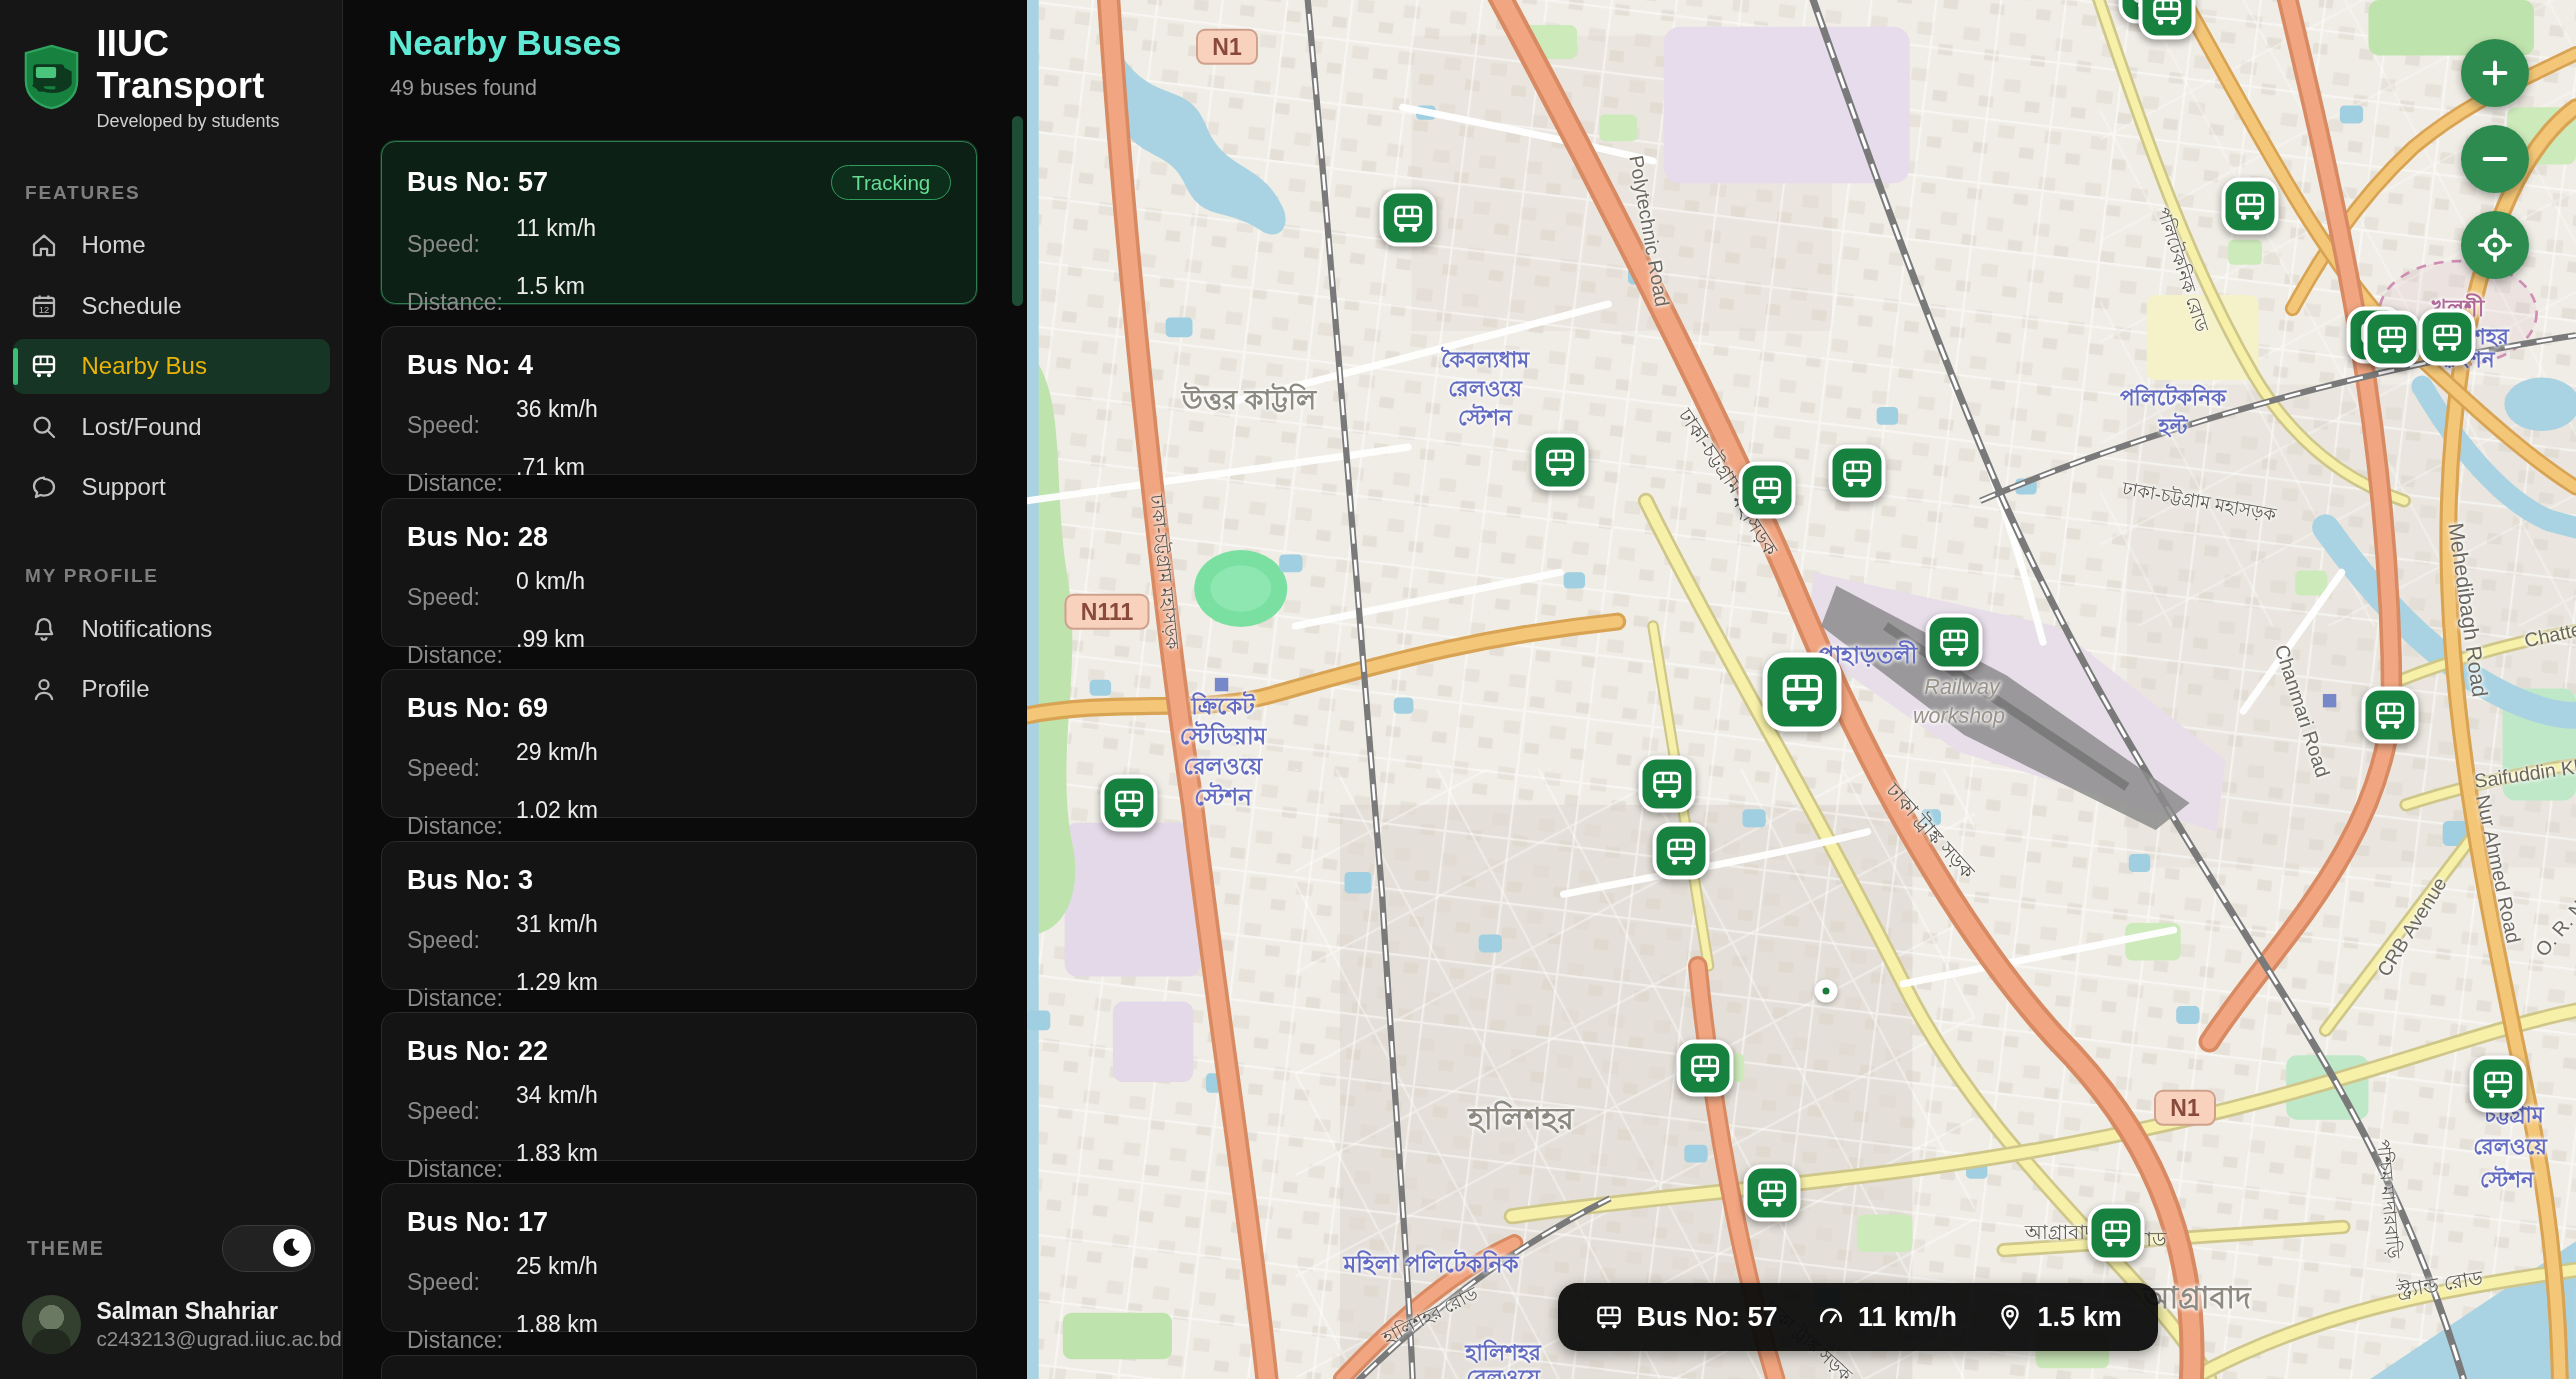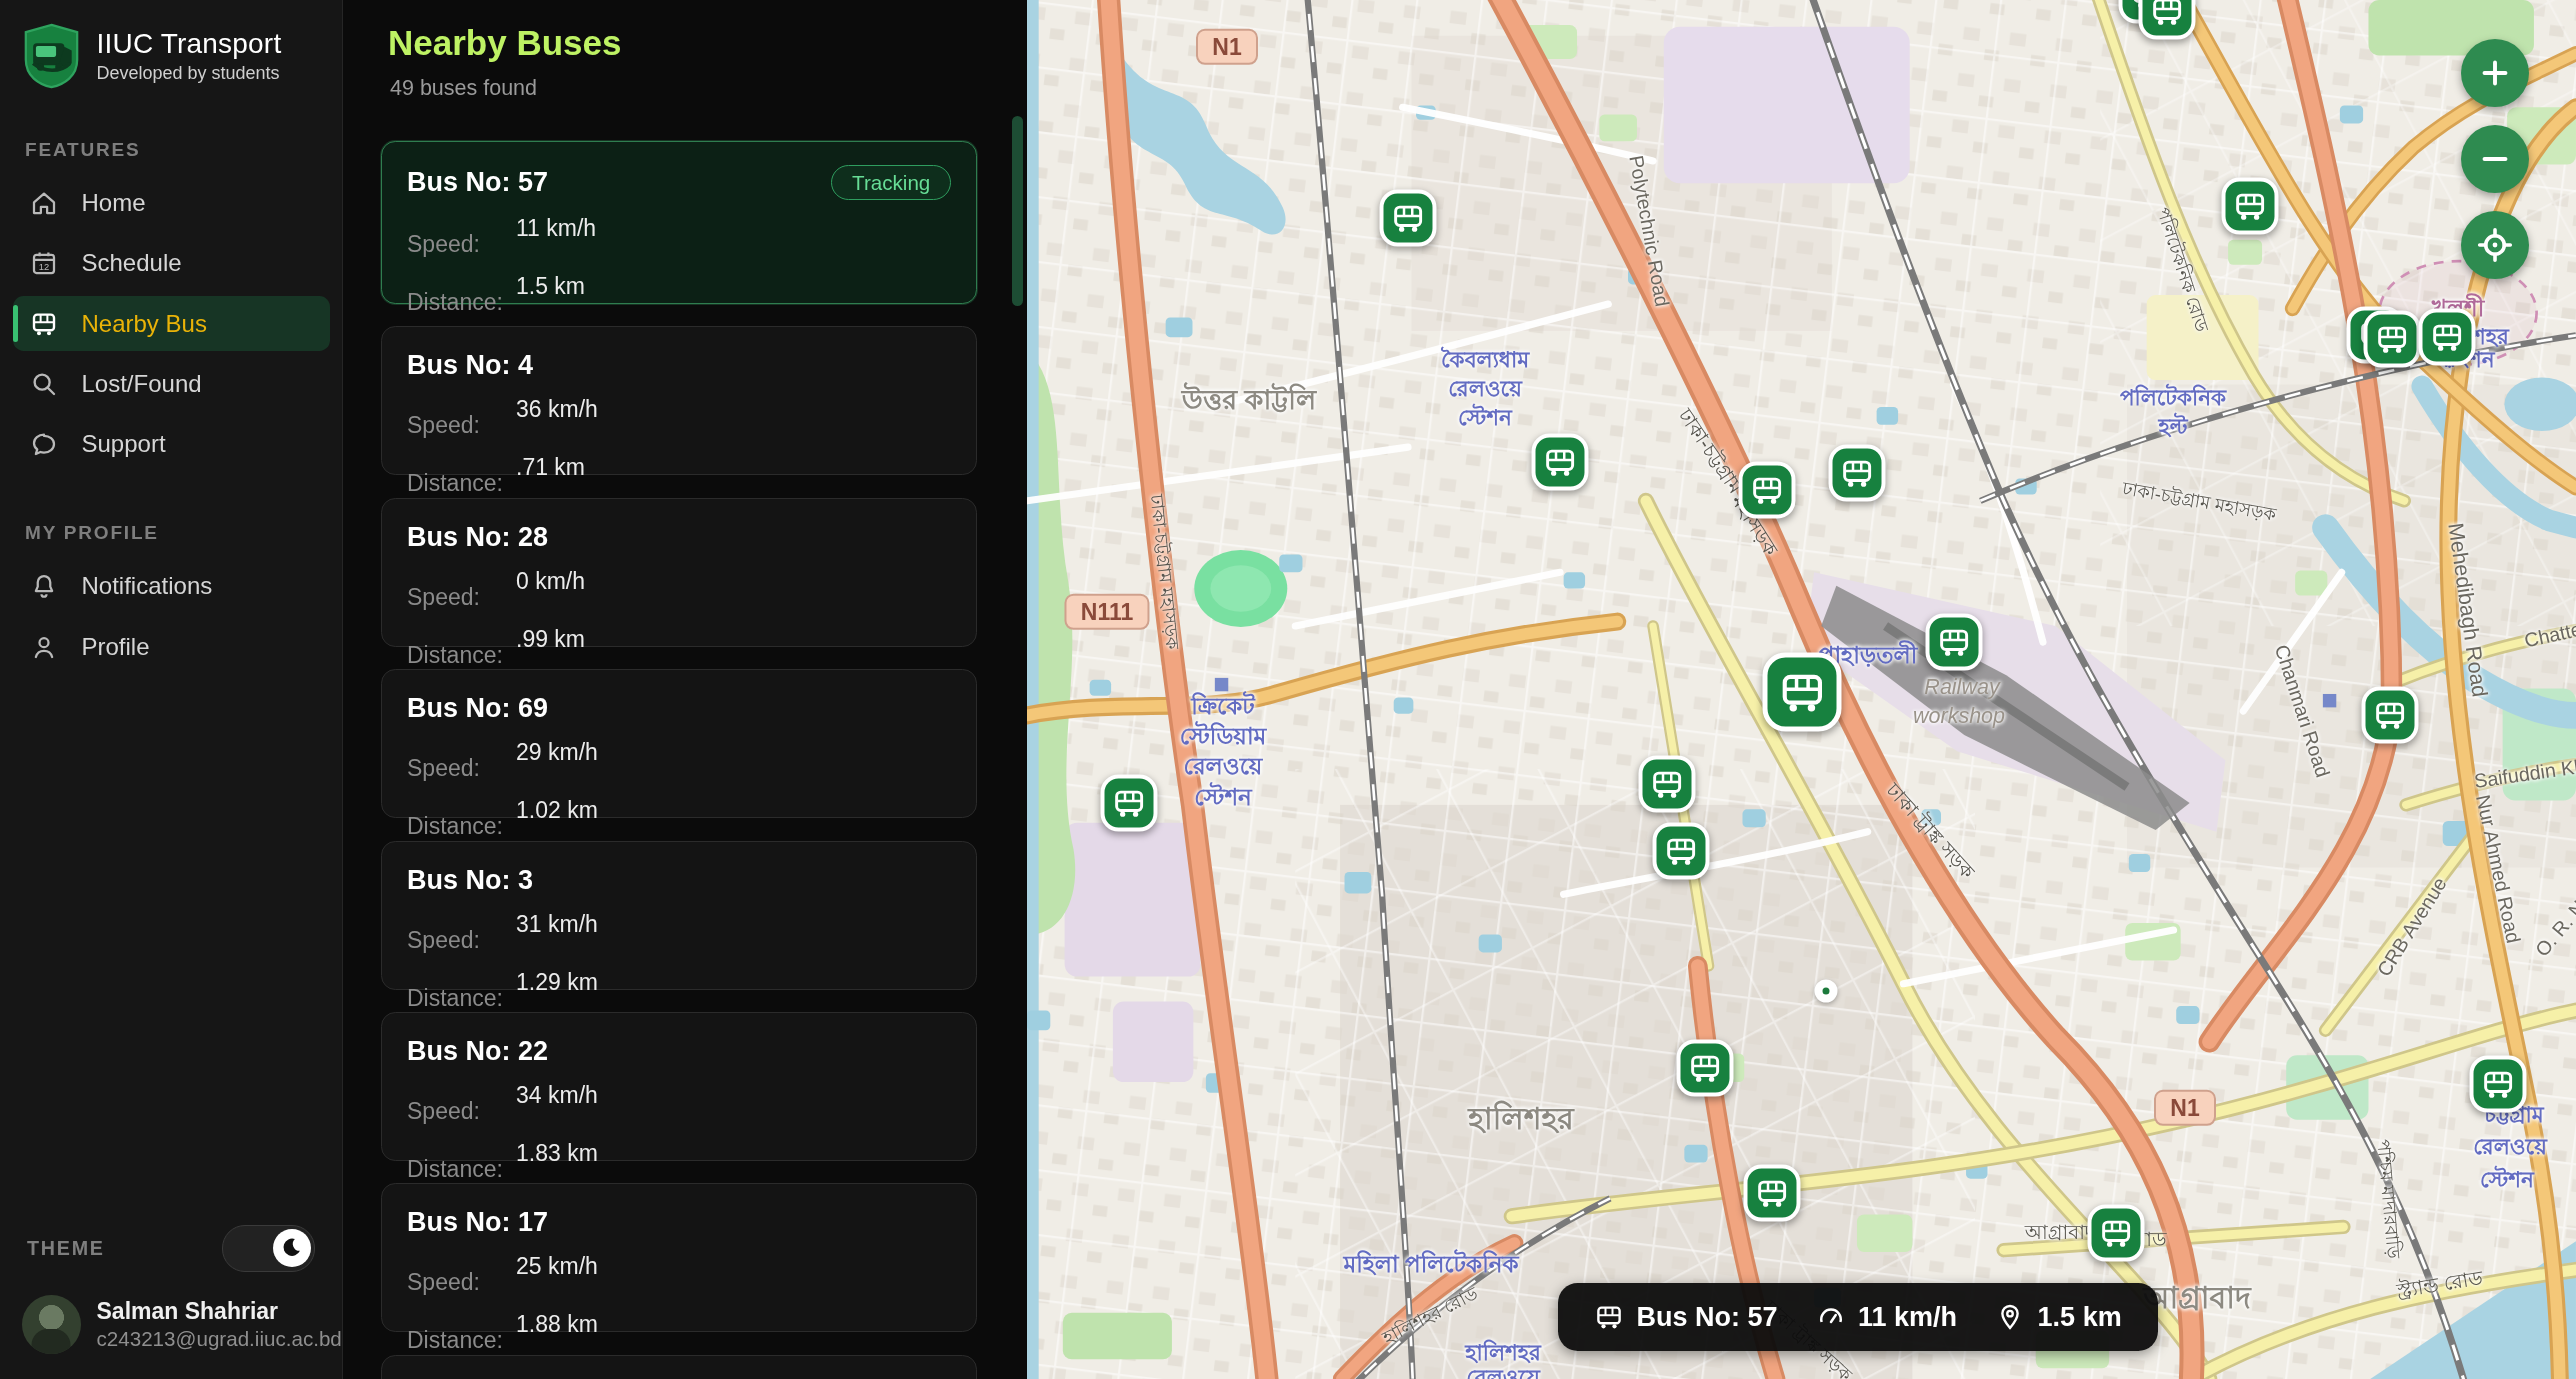--- a/index.html
+++ b/index.html
@@ -5,21 +5,21 @@
   * { margin:0; padding:0; box-sizing:border-box; }
   html,body { width:2576px; height:1379px; overflow:hidden; background:#0a0a0a;
     font-family:"Liberation Sans", sans-serif; }
   .app { position:relative; width:2576px; height:1379px; }
 
   
   .sidebar { position:absolute; left:0; top:0; width:343px; height:1379px;
     background:#161616; border-right:0.9px solid #262626; z-index:30; }
   .brand { display:flex; align-items:center; gap:16px; padding:23px 18px 9px 21.5px; }
   .brand-logo { width:59px; height:66px; flex:0 0 auto; }
-  .brand-title { font-size:28px; font-weight:400; color:#fff; letter-spacing:0.2px; }
+  .brand-title { font-size:36px; font-weight:700; color:#fff; letter-spacing:0.2px; }
   .brand-sub { font-size:18px; color:#cfcfcf; margin-top:3.6px; }
   .side-section-label { padding:41px 25px 9px 25px; font-size:19px; letter-spacing:1.8px;
     color:#7e7e7e; font-weight:600; }
   .side-section-label.second { padding-top:45px; }
   .nav-item { position:relative; display:flex; align-items:center; gap:23px;
     margin:5.4px 12.5px; padding:12.5px 16px; border-radius:10.7px; color:#d6d6d6;
     font-size:24px; cursor:pointer; }
   .nav-item .nicon { width:30px; height:30px; color:#b9b9b9; display:block; }
   .nav-item.active { background:#173525; color:#eab308; }
   .nav-item.active .nicon { color:#fff; }
@@ -38,21 +38,21 @@
     background:radial-gradient(circle at 50% 38%, #6a7a62 0 26%, #33402f 27% 100%);
     position:relative; overflow:hidden; }
   .avatar::after { content:""; position:absolute; left:50%; top:58%; width:39px; height:30px;
     transform:translateX(-50%); border-radius:16px 16px 0 0; background:#222a20; }
   .user-name { font-size:23px; color:#f0f0f0; font-weight:600; }
   .user-email { font-size:20.6px; color:#8f8f8f; margin-top:2.7px; }
 
   
   .panel { position:absolute; left:343px; top:0; width:683px; height:1379px;
     background:#0b0b0b; z-index:20; overflow:hidden; }
-  .panel-title { padding:23px 0 0 45px; font-size:35px; font-weight:700; color:#bef264; }
+  .panel-title { padding:23px 0 0 45px; font-size:35px; font-weight:700; color:#5eead4; }
   .panel-sub { padding:12.5px 0 0 47px; font-size:21.5px; color:#9a9a9a; }
   .cards { position:absolute; left:38px; top:141px; width:596px; }
   .bus-card { background:#141414; border:1.8px solid #2b2b2b; border-radius:14.3px;
     padding:23px 25px 21.5px 25px; margin-bottom:22.4px; height:149px; cursor:pointer; }
   .bus-card.active { background:#0c2015; border:1.8px solid #2f7d4f; height:163px;
     box-shadow:0 0 0 0.9px rgba(47,125,79,.35); }
   .bus-card-top { display:flex; align-items:center; justify-content:space-between; }
   .bus-no { font-size:27px; font-weight:700; color:#fff; }
   .tracking-badge { font-size:20.6px; color:#67dd96; border:1.8px solid #2f9e5f;
     background:rgba(34,150,85,.12); border-radius:19.7px; padding:4.5px 19.7px; }

